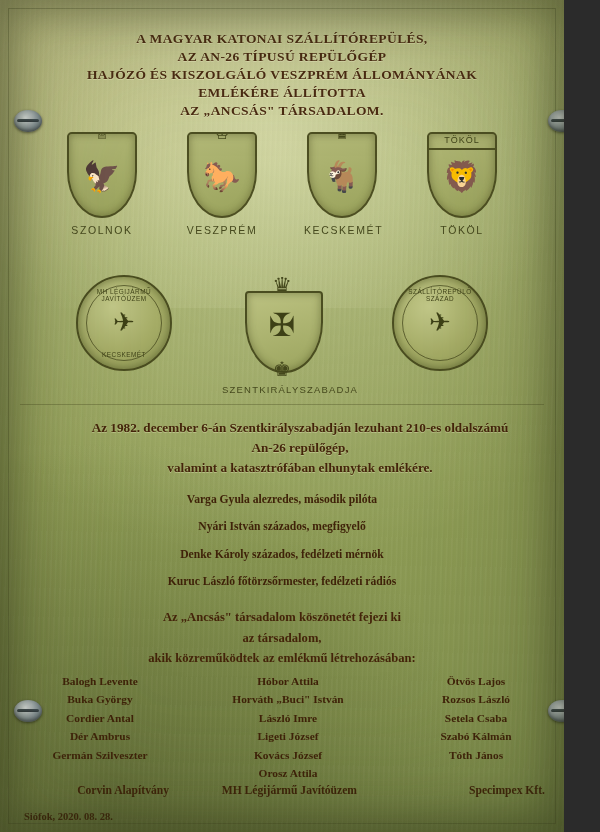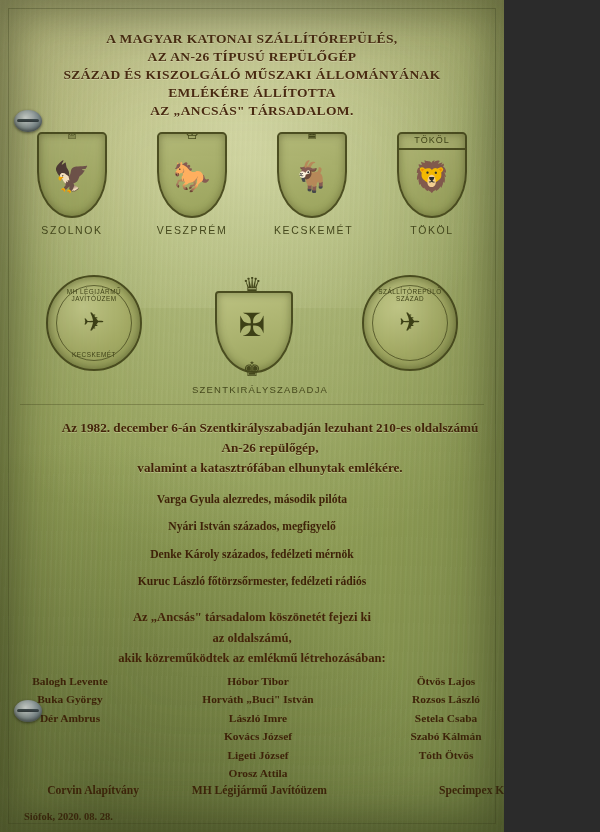--- a/index.html
+++ b/index.html
@@ -4,21 +4,21 @@
 <style>
   html,body{margin:0;padding:0;}
   body{
     width:600px;height:832px;
     background:#2b2b2b;
     font-family:"Liberation Serif", serif;
     overflow:hidden;
   }
   .photo{
     position:relative;
-    width:504px;height:832px;
+    width:564px;height:832px;
     background:
       radial-gradient(ellipse 120% 80% at 50% 18%, rgba(255,255,230,0.30), rgba(0,0,0,0) 62%),
       radial-gradient(ellipse 90% 60% at 20% 95%, rgba(60,70,30,0.45), rgba(0,0,0,0) 70%),
       linear-gradient(160deg,#b9b97a 0%,#a8ad68 14%,#9aa65e 30%,#93a058 48%,#8e9c55 62%,#879551 78%,#7d8c4b 92%,#6f7f42 100%);
     overflow:hidden;
   }
   
   .photo:before{
     content:"";position:absolute;inset:0;
     box-shadow:inset 0 0 40px 14px rgba(40,45,20,0.42), inset 0 0 120px 40px rgba(60,65,30,0.20);
@@ -206,21 +206,21 @@
   <div class="screw s-tl"></div>
   <div class="screw s-tr"></div>
   <div class="screw s-bl"></div>
   <div class="screw s-br"></div>
 
   <div class="content">
 
     <div class="hdr" style="position:absolute;left:40px;right:40px;top:30px;">
       <div class="l1">A MAGYAR KATONAI SZÁLLÍTÓREPÜLÉS,</div>
       <div>AZ AN-26 TÍPUSÚ REPÜLŐGÉP</div>
-      <div>SZÁZAD ÉS KISZOLGÁLÓ MŰSZAKI ÁLLOMÁNYÁNAK</div>
+      <div>HAJÓZÓ ÉS KISZOLGÁLÓ VESZPRÉM ÁLLOMÁNYÁNAK</div>
       <div>EMLÉKÉRE ÁLLÍTOTTA</div>
       <div>AZ „ANCSÁS" TÁRSADALOM.</div>
     </div>
 
     <div class="crests">
       <div class="crest">
         <div class="shield">
           <span class="crownbit">♕</span>
           <span class="fig">🦅</span>
         </div>
@@ -290,45 +290,47 @@
 
       <div class="names">
         <div>Varga Gyula alezredes, második pilóta</div>
         <div>Nyári István százados, megfigyelő</div>
         <div>Denke Károly százados, fedélzeti mérnök</div>
         <div>Kuruc László főtörzsőrmester, fedélzeti rádiós</div>
       </div>
 
       <div class="thanks">
         <div>Az „Ancsás" társadalom köszönetét fejezi ki</div>
-        <div>az oldalszámú,</div>
+        <div>az társadalom,</div>
         <div>akik közreműködtek az emlékmű létrehozásában:</div>
       </div>
     </div>
 
     <div class="cols">
       <div class="col">
         <div>Balogh Levente</div>
         <div>Buka György</div>
+        <div>Cordier Antal</div>
         <div>Dér Ambrus</div>
+        <div>Germán Szilveszter</div>
       </div>
       <div class="col">
-        <div>Hóbor Tibor</div>
+        <div>Hóbor Attila</div>
         <div>Horváth „Buci" István</div>
         <div>László Imre</div>
+        <div>Ligeti József</div>
         <div>Kovács József</div>
-        <div>Ligeti József</div>
         <div>Orosz Attila</div>
       </div>
       <div class="col">
         <div>Ötvös Lajos</div>
         <div>Rozsos László</div>
         <div>Setela Csaba</div>
         <div>Szabó Kálmán</div>
-        <div>Tóth Ötvös</div>
+        <div>Tóth János</div>
       </div>
     </div>
 
     <div class="orgs">
       <div>Corvin Alapítvány</div>
       <div>MH Légijármű Javítóüzem</div>
       <div>Specimpex Kft.</div>
     </div>
 
     <div class="sign">Siófok, 2020. 08. 28.</div>

